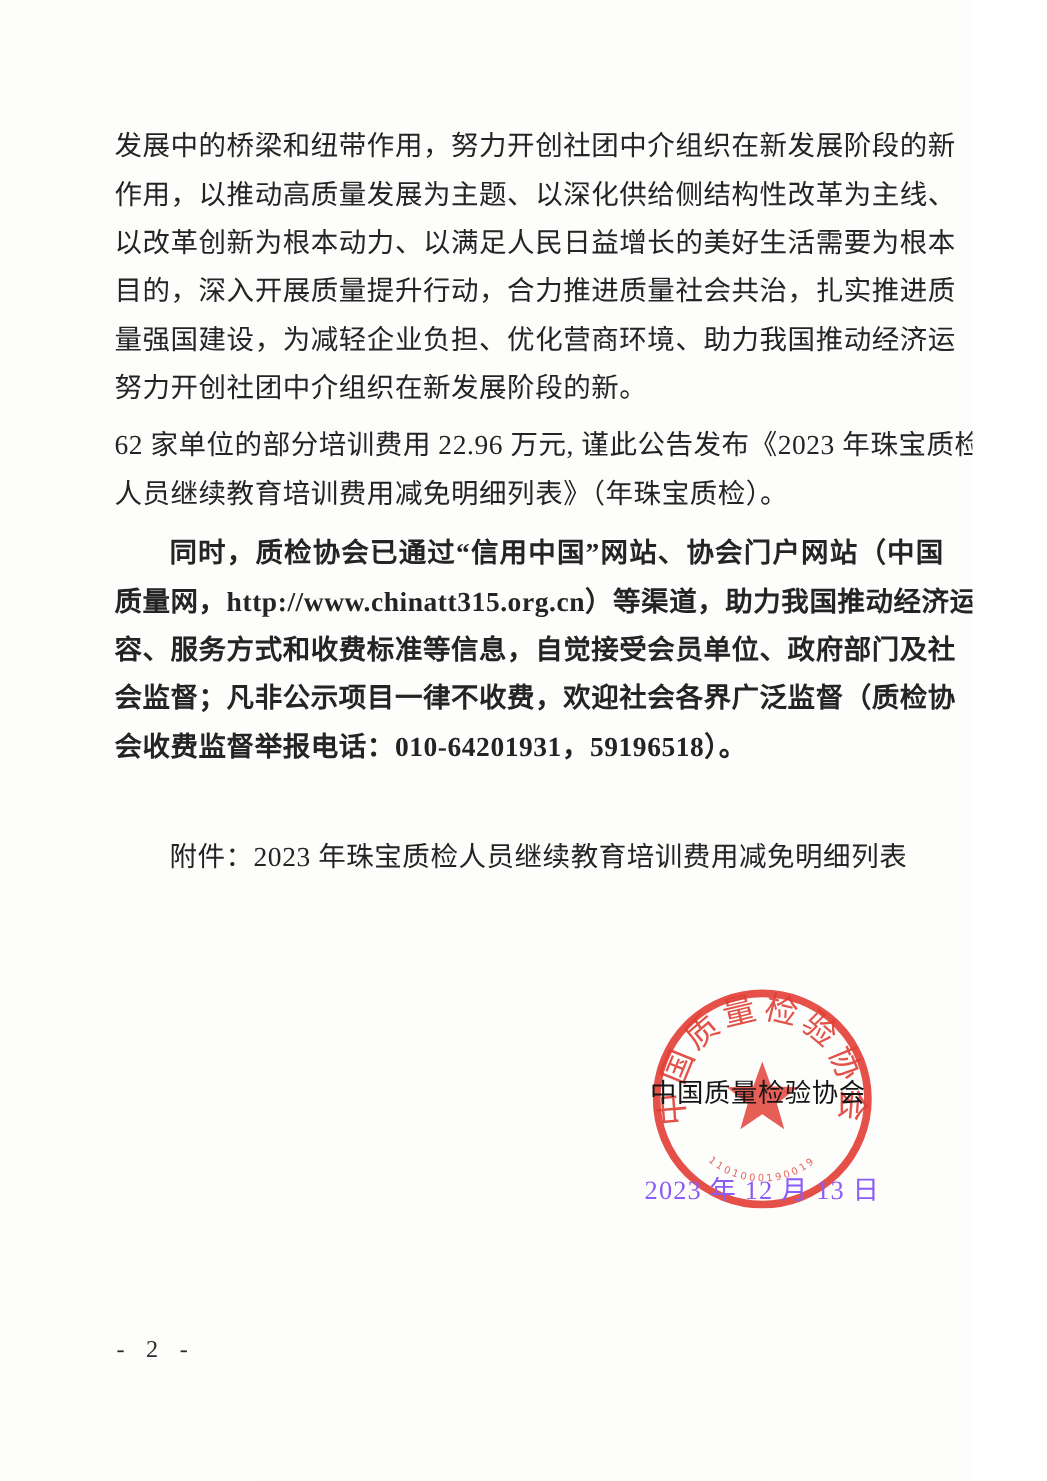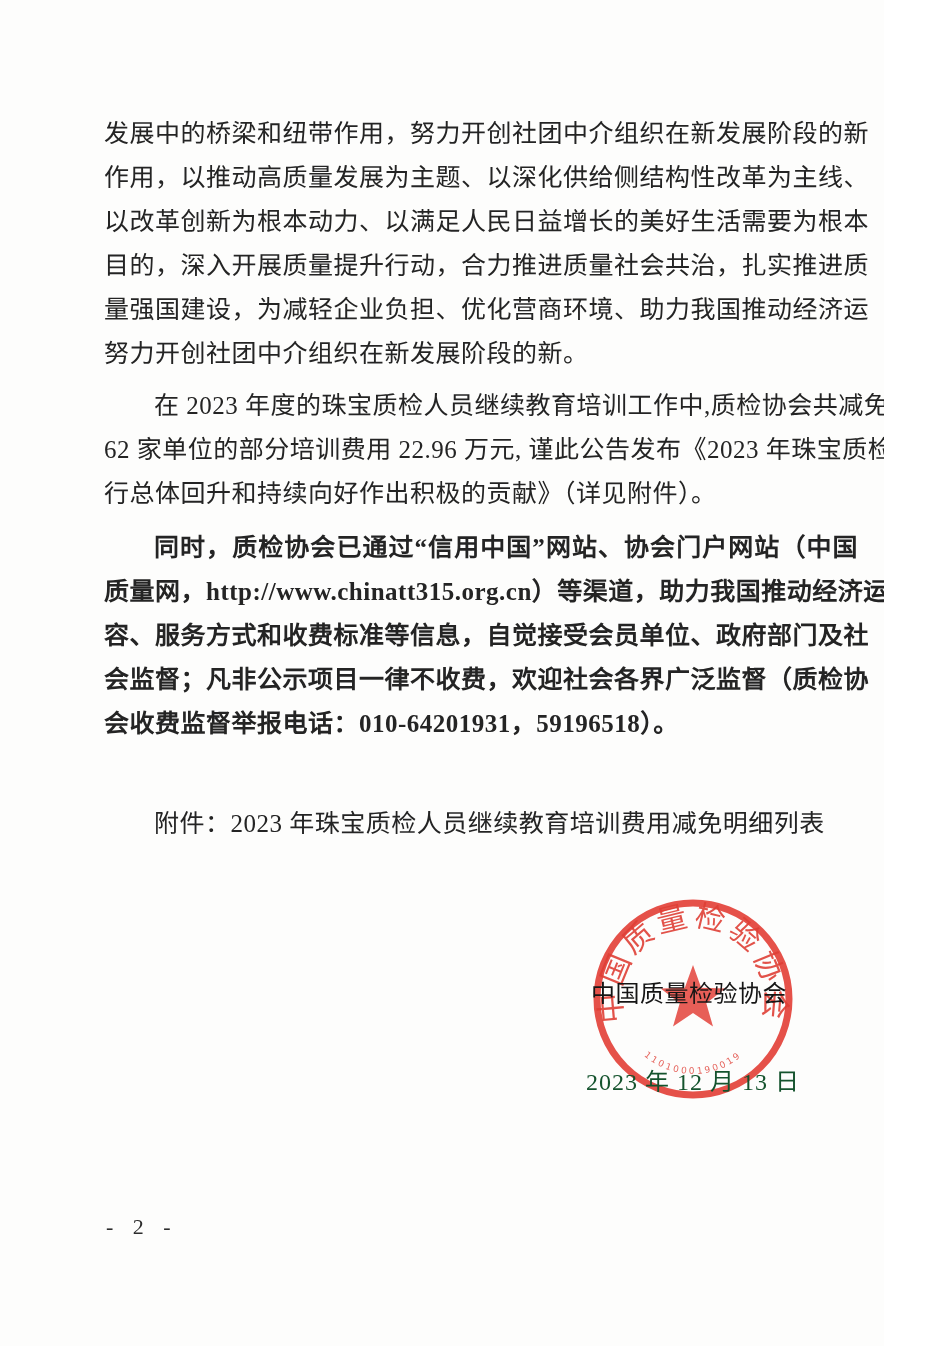--- a/index.html
+++ b/index.html
@@ -50,21 +50,21 @@
     letter-spacing: 0.5px;
     color: #151515;
     z-index: 3;
   }
   .signature-date {
     position: absolute;
     left: 586px;
     top: 1062px;
     font-size: 24px;
     letter-spacing: 1px;
-    color: #14532d;
+    color: #8b5cf6;
     z-index: 3;
     text-align: center;
   }
   .seal {
     position: absolute;
     left: 588px;
     top: 894px;
     width: 210px;
     height: 210px;
     z-index: 2;
@@ -89,23 +89,22 @@
     <div class="para">
       <div class="line">发展中的桥梁和纽带作用，努力开创社团中介组织在新发展阶段的新</div>
       <div class="line">作用，以推动高质量发展为主题、以深化供给侧结构性改革为主线、</div>
       <div class="line">以改革创新为根本动力、以满足人民日益增长的美好生活需要为根本</div>
       <div class="line">目的，深入开展质量提升行动，合力推进质量社会共治，扎实推进质</div>
       <div class="line">量强国建设，为减轻企业负担、优化营商环境、助力我国推动经济运</div>
       <div class="line last">努力开创社团中介组织在新发展阶段的新。</div>
     </div>
 
     <div class="para gap-sm">
-      <div class="line indent">在 2023 年度的珠宝质检人员继续教育培训工作中,质检协会共减免</div>
       <div class="line">62 家单位的部分培训费用 22.96 万元, 谨此公告发布《2023 年珠宝质检</div>
-      <div class="line last">行总体回升和持续向好作出积极的贡献》（详见附件）。</div>
+      <div class="line last">人员继续教育培训费用减免明细列表》（年珠宝质检）。</div>
     </div>
 
     <div class="para gap-md">
       <div class="line indent">同时，质检协会已通过“信用中国”网站、协会门户网站（中国</div>
       <div class="line">质量网，http://www.chinatt315.org.cn）等渠道，助力我国推动经济运</div>
       <div class="line">容、服务方式和收费标准等信息，自觉接受会员单位、政府部门及社</div>
       <div class="line">会监督；凡非公示项目一律不收费，欢迎社会各界广泛监督（质检协</div>
       <div class="line last">会收费监督举报电话：010-64201931，59196518）。</div>
     </div>
 

